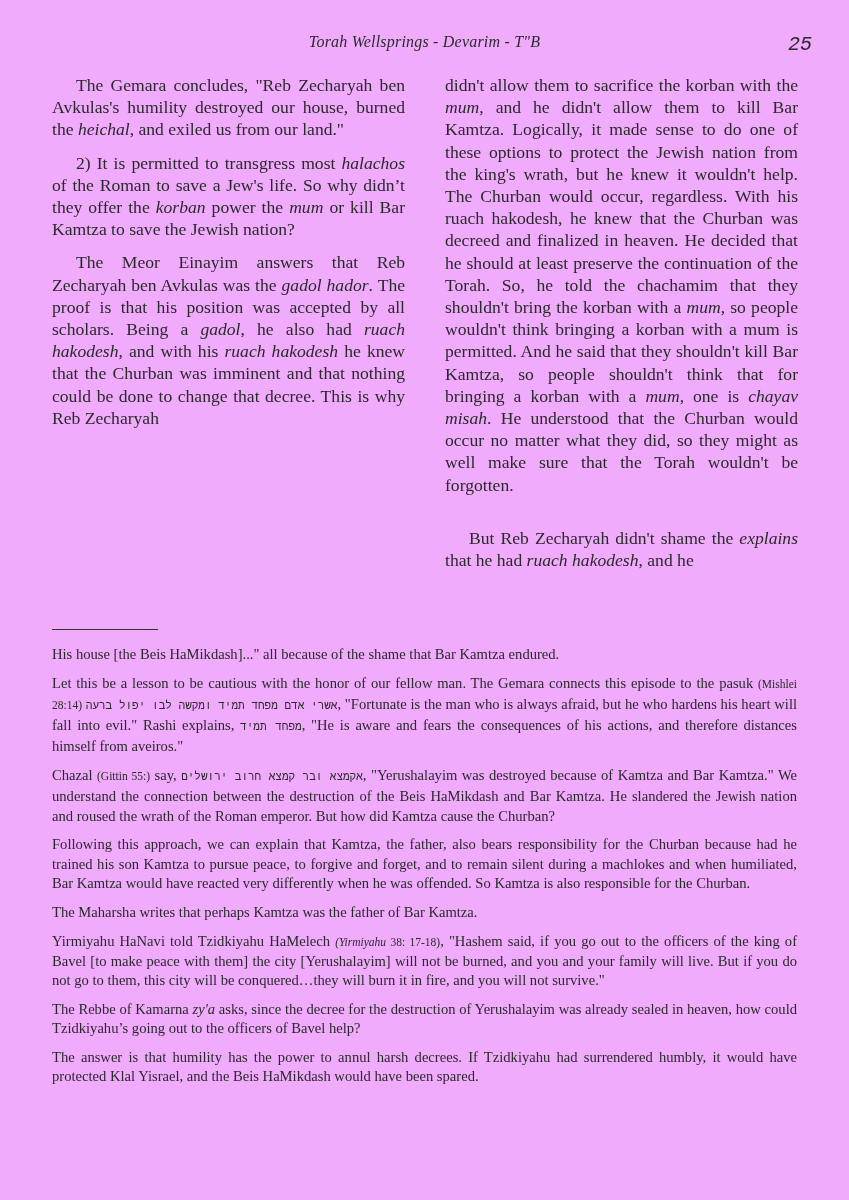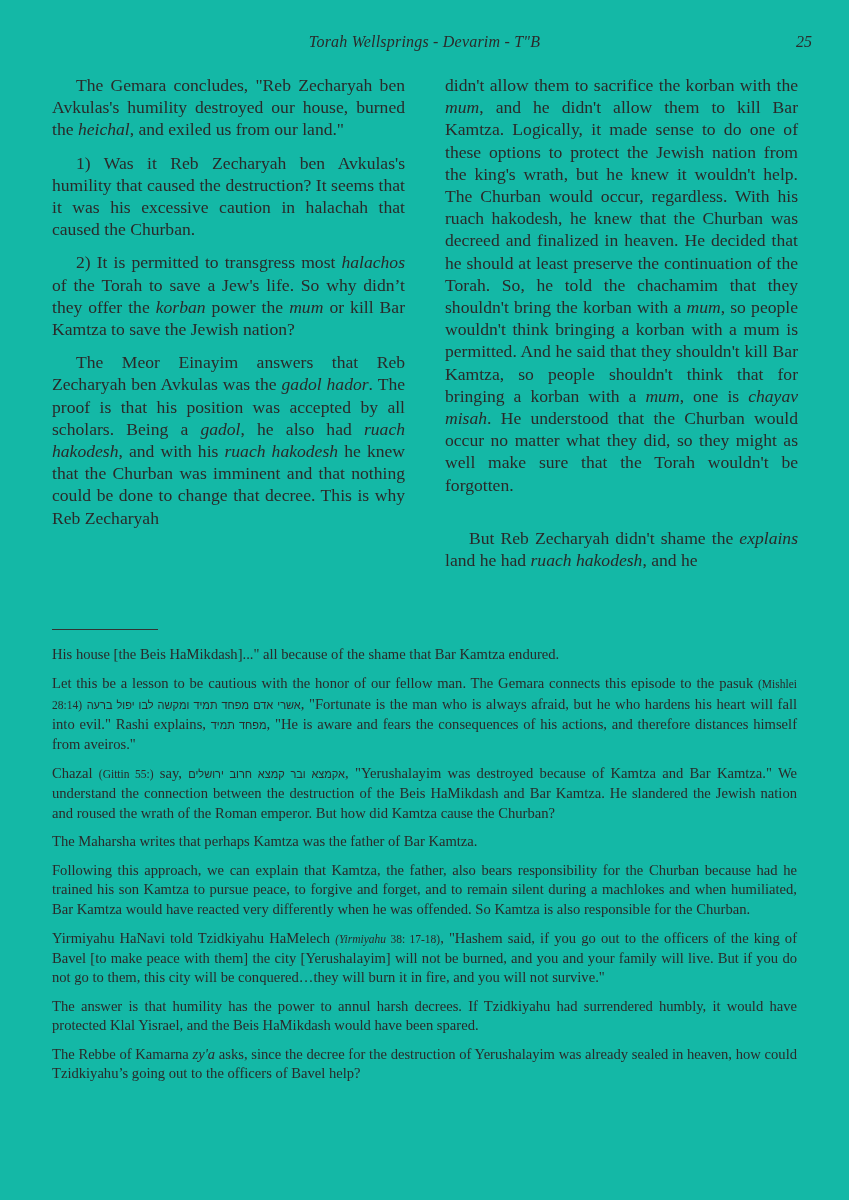--- a/index.html
+++ b/index.html
@@ -12,21 +12,21 @@
       height: 1200px;
       position: relative;
       overflow: hidden;
       color: #2a2a2a;
       font-family: "DejaVu Serif", "Liberation Serif", serif;
     }
     .page {
       position: absolute;
       left: 0; top: 0;
       width: 849px; height: 1200px;
-      background: #14b8a6;
+      background: #f0abfc;
     }
     .running-head {
       position: absolute;
       top: 33px;
       left: 0;
       width: 849px;
       height: 22px;
     }
     .running-title {
       position: absolute;
@@ -35,23 +35,23 @@
       text-align: center;
       font-family: "Liberation Serif", serif;
       font-style: italic;
       font-size: 16px;
       letter-spacing: 0.2px;
       color: #2b2b2b;
     }
     .page-number {
       position: absolute;
       right: 37px;
-      font-family: Liberation Serif, serif;
+      font-family: Liberation Mono, monospace;
       font-style: italic;
-      font-size: 16px;
+      font-size: 20px;
       color: #2b2b2b;
     }
     .columns {
       position: absolute;
       top: 74px;
       left: 52px;
       width: 753px;
       height: 520px;
     }
     .col {
@@ -99,56 +99,55 @@
       margin: 0 0 9.5px 0;
     }
     .footnotes .fn-first {
       font-family: "Liberation Sans Narrow", "Liberation Serif", serif;
       margin-bottom: 10px;
     }
     .footnotes .src {
       font-size: 11.5px;
     }
     .footnotes .hebrew {
-      font-family: Liberation Sans, sans-serif;
+      font-family: Liberation Mono, monospace;
       font-size: 11px;
       direction: rtl;
       unicode-bidi: isolate;
     }
   </style>
 </head>
 <body>
 
 <div class="page">
 
   <div class="running-head">
     <div class="running-title">Torah Wellsprings - Devarim - T"B</div>
     <div class="page-number">25</div>
   </div>
 
   <div class="columns">
     <div class="col col-left">
       <p><span>The Gemara concludes, "Reb Zecharyah ben Avkulas's humility destroyed our house, burned the </span><em>heichal</em><span>, and exiled us from our land."</span></p>
-      <p>1) Was it Reb Zecharyah ben Avkulas's humility that caused the destruction? It seems that it was his excessive caution in halachah that caused the Churban.</p>
-      <p><span>2) It is permitted to transgress most </span><em>halachos</em><span> of the Torah to save a Jew's life. So why didn’t they offer the </span><em>korban</em><span> power the </span><em>mum</em><span> or kill Bar Kamtza to save the Jewish nation?</span></p>
+      <p><span>2) It is permitted to transgress most </span><em>halachos</em><span> of the Roman to save a Jew's life. So why didn’t they offer the </span><em>korban</em><span> power the </span><em>mum</em><span> or kill Bar Kamtza to save the Jewish nation?</span></p>
       <p><span>The Meor Einayim answers that Reb Zecharyah ben Avkulas was the </span><em>gadol hador</em><span>. The proof is that his position was accepted by all scholars. Being a </span><em>gadol</em><span>, he also had </span><em>ruach hakodesh</em><span>, and with his </span><em>ruach hakodesh</em><span> he knew that the Churban was imminent and that nothing could be done to change that decree. This is why Reb Zecharyah</span></p>
     </div>
 
     <div class="col col-right">
       <p class="no-indent"><span>didn't allow them to sacrifice the korban with the </span><em>mum</em><span>, and he didn't allow them to kill Bar Kamtza. Logically, it made sense to do one of these options to protect the Jewish nation from the king's wrath, but he knew it wouldn't help. The Churban would occur, regardless. With his ruach hakodesh, he knew that the Churban was decreed and finalized in heaven. He decided that he should at least preserve the continuation of the Torah. So, he told the chachamim that they shouldn't bring the korban with a </span><em>mum</em><span>, so people wouldn't think bringing a korban with a mum is permitted. And he said that they shouldn't kill Bar Kamtza, so people shouldn't think that for bringing a korban with a </span><em>mum</em><span>, one is </span><em>chayav misah</em><span>. He understood that the Churban would occur no matter what they did, so they might as well make sure that the Torah wouldn't be forgotten.</span></p>
-      <p class="gap-before"><span>But Reb Zecharyah didn't shame the </span><em>explains</em><span> land he had </span><em>ruach hakodesh</em><span>, and he</span></p>
+      <p class="gap-before"><span>But Reb Zecharyah didn't shame the </span><em>explains</em><span> that he had </span><em>ruach hakodesh</em><span>, and he</span></p>
     </div>
   </div>
 
   <div class="footnote-rule"></div>
 
   <div class="footnotes">
     <p class="fn-first">His house [the Beis HaMikdash]..." all because of the shame that Bar Kamtza endured.</p>
     <p><span>Let this be a lesson to be cautious with the honor of our fellow man. The Gemara connects this episode to the pasuk </span><span class="src">(Mishlei 28:14)</span> <span class="hebrew">אשרי אדם מפחד תמיד ומקשה לבו יפול ברעה</span><span>, "Fortunate is the man who is always afraid, but he who hardens his heart will fall into evil." Rashi explains, </span><span class="hebrew">מפחד תמיד</span><span>, "He is aware and fears the consequences of his actions, and therefore distances himself from aveiros."</span></p>
     <p><span>Chazal </span><span class="src">(Gittin 55:)</span><span> say, </span><span class="hebrew">אקמצא ובר קמצא חרוב ירושלים</span><span>, "Yerushalayim was destroyed because of Kamtza and Bar Kamtza." We understand the connection between the destruction of the Beis HaMikdash and Bar Kamtza. He slandered the Jewish nation and roused the wrath of the Roman emperor. But how did Kamtza cause the Churban?</span></p>
+    <p>Following this approach, we can explain that Kamtza, the father, also bears responsibility for the Churban because had he trained his son Kamtza to pursue peace, to forgive and forget, and to remain silent during a machlokes and when humiliated, Bar Kamtza would have reacted very differently when he was offended. So Kamtza is also responsible for the Churban.</p>
     <p>The Maharsha writes that perhaps Kamtza was the father of Bar Kamtza.</p>
-    <p>Following this approach, we can explain that Kamtza, the father, also bears responsibility for the Churban because had he trained his son Kamtza to pursue peace, to forgive and forget, and to remain silent during a machlokes and when humiliated, Bar Kamtza would have reacted very differently when he was offended. So Kamtza is also responsible for the Churban.</p>
     <p><span>Yirmiyahu HaNavi told Tzidkiyahu HaMelech </span><span class="src"><em>(Yirmiyahu</em><span> 38: 17-18)</span></span><span>, "Hashem said, if you go out to the officers of the king of Bavel [to make peace with them] the city [Yerushalayim] will not be burned, and you and your family will live. But if you do not go to them, this city will be conquered…they will burn it in fire, and you will not survive."</span></p>
+    <p><span>The Rebbe of Kamarna </span><em>zy'a</em><span> asks, since the decree for the destruction of Yerushalayim was already sealed in heaven, how could Tzidkiyahu’s going out to the officers of Bavel help?</span></p>
     <p>The answer is that humility has the power to annul harsh decrees. If Tzidkiyahu had surrendered humbly, it would have protected Klal Yisrael, and the Beis HaMikdash would have been spared.</p>
-    <p><span>The Rebbe of Kamarna </span><em>zy'a</em><span> asks, since the decree for the destruction of Yerushalayim was already sealed in heaven, how could Tzidkiyahu’s going out to the officers of Bavel help?</span></p>
   </div>
 
 </div>
 
 </body></html>

